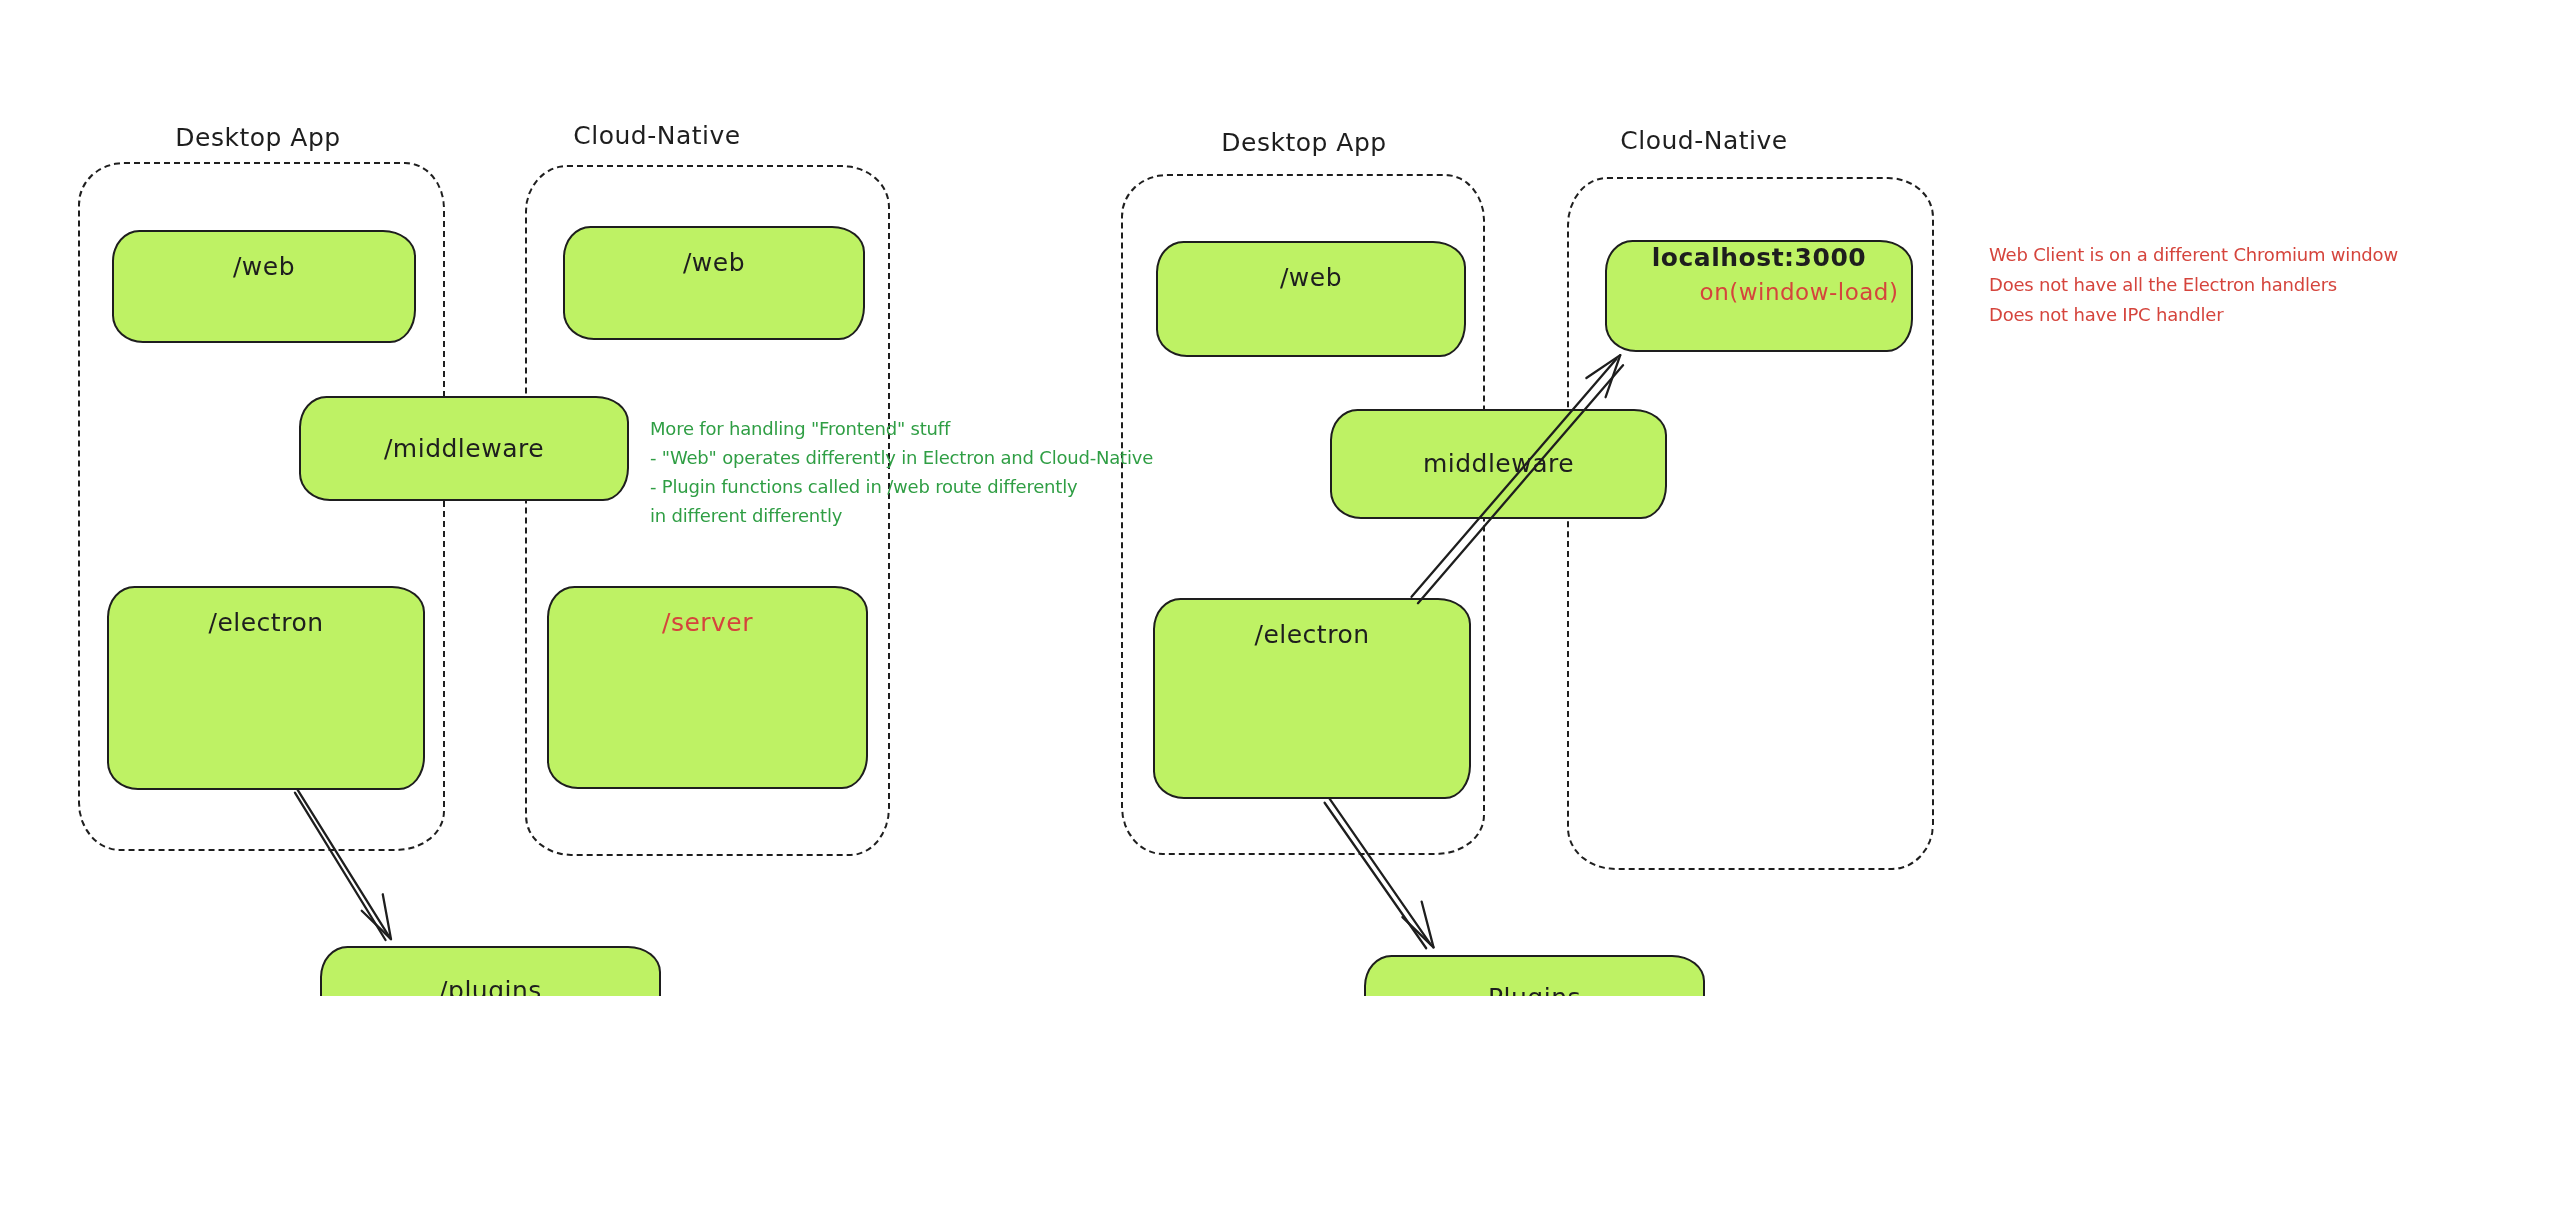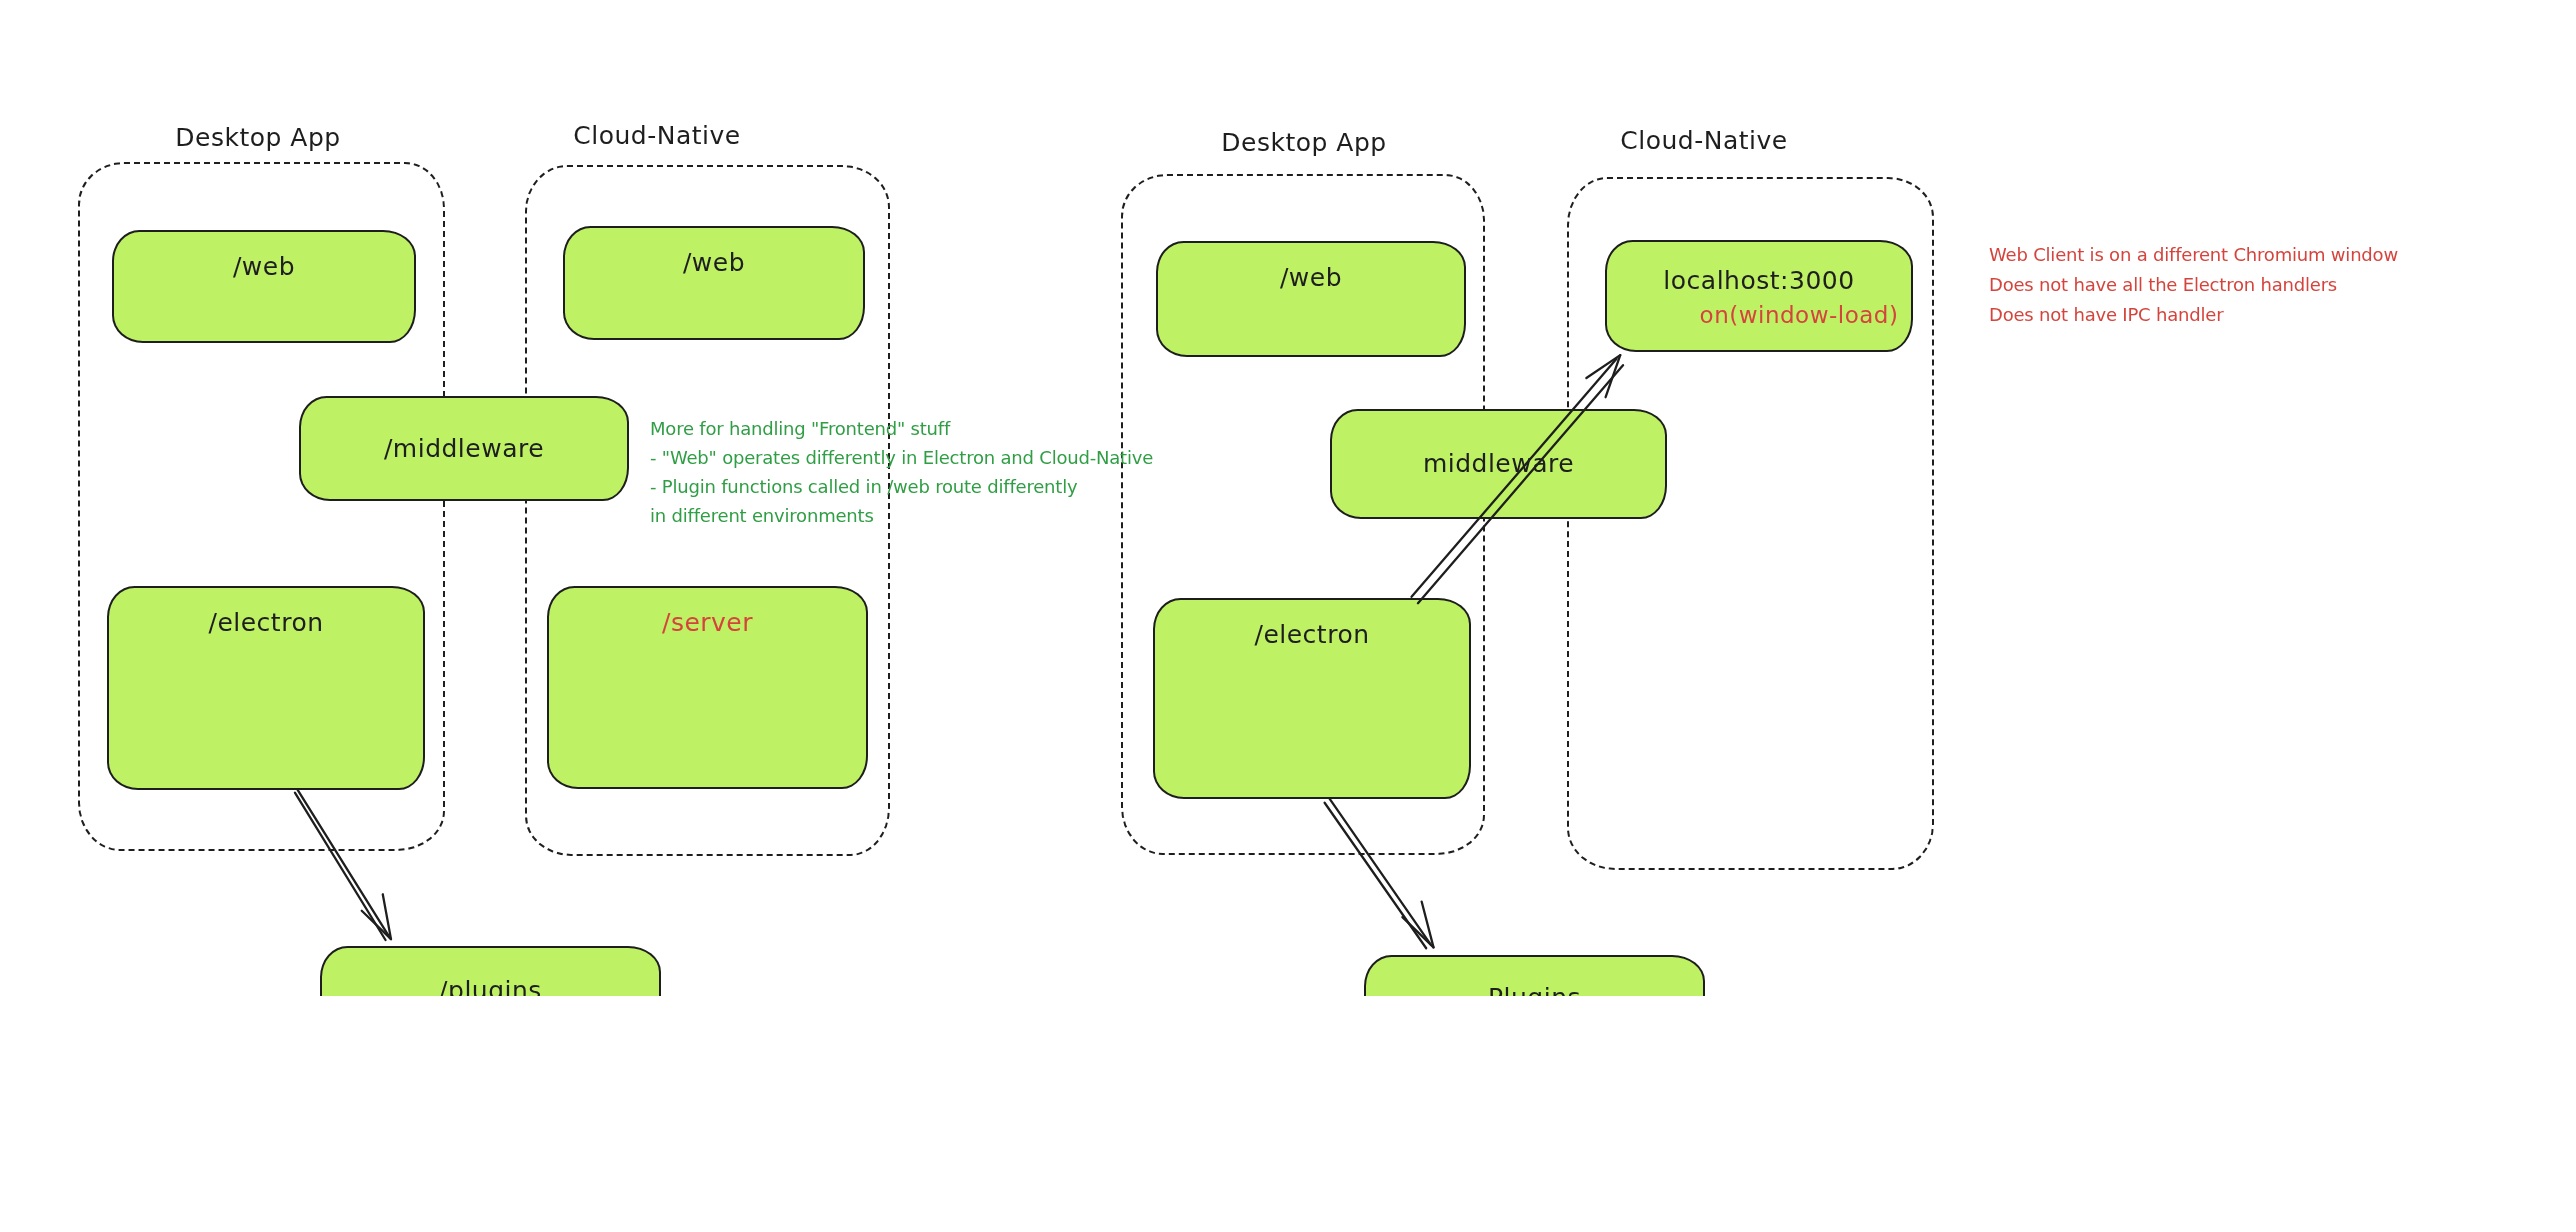--- a/index.html
+++ b/index.html
@@ -35,21 +35,21 @@
   .n-l-middleware{left:299px;top:396px;width:326px;height:101px;}
   .n-l-electron{left:107px;top:586px;width:314px;height:200px;}
   .n-l-server{left:547px;top:586px;width:317px;height:199px;}
   .n-l-plugins{left:320px;top:946px;width:337px;height:196px;}
   .n-r-web{left:1156px;top:241px;width:306px;height:112px;}
   .n-r-middleware{left:1330px;top:409px;width:333px;height:106px;}
   .n-r-electron{left:1153px;top:598px;width:314px;height:197px;}
   .n-r-localhost{left:1605px;top:240px;width:304px;height:108px;}
   .n-r-plugins{left:1364px;top:955px;width:337px;height:197px;}
   .red-text{color:#d5443c;}
-  .localhost-line1{padding-top:24px;}
+  .localhost-line1{padding-top:1px;font-weight:bold;}
   .localhost-line2{padding-top:7.3px;position:relative;left:40px;font-size:23px;text-align:center;}
   
   .note{position:absolute;z-index:3;font-size:18px;letter-spacing:-0.2px;white-space:nowrap;}
   .note div{height:29px;line-height:29px;}
   .note-green{left:650px;top:414px;color:#2f9e44;}
   .note-red{left:1989px;top:240px;color:#d5443c;}
   .note-red div{height:30px;line-height:30px;}
   
   .arrows{position:absolute;left:0;top:0;width:2576px;height:1232px;z-index:4;pointer-events:none;}
   .arrows path{stroke:#1e1e1e;stroke-width:2.5;fill:none;stroke-linecap:round;}
@@ -80,21 +80,21 @@
     <span class="node-label red-text">/server</span>
   </div>
   <div class="node n-l-plugins">
     <span class="node-label" style="padding-top:28px">/plugins</span>
   </div>
 
   <div class="note note-green">
     <div>More for handling "Frontend" stuff</div>
     <div>- "Web" operates differently in Electron and Cloud-Native</div>
     <div>- Plugin functions called in /web route differently</div>
-    <div>in different environments</div>
+    <div>in different differently</div>
   </div>
 
   <div class="gtitle t-r-desktop">Desktop App</div>
   <div class="gtitle t-r-cloud">Cloud-Native</div>
   <div class="group g-r-desktop"></div>
   <div class="group g-r-cloud"></div>
 
   <div class="node n-r-web">
     <span class="node-label">/web</span>
   </div>

